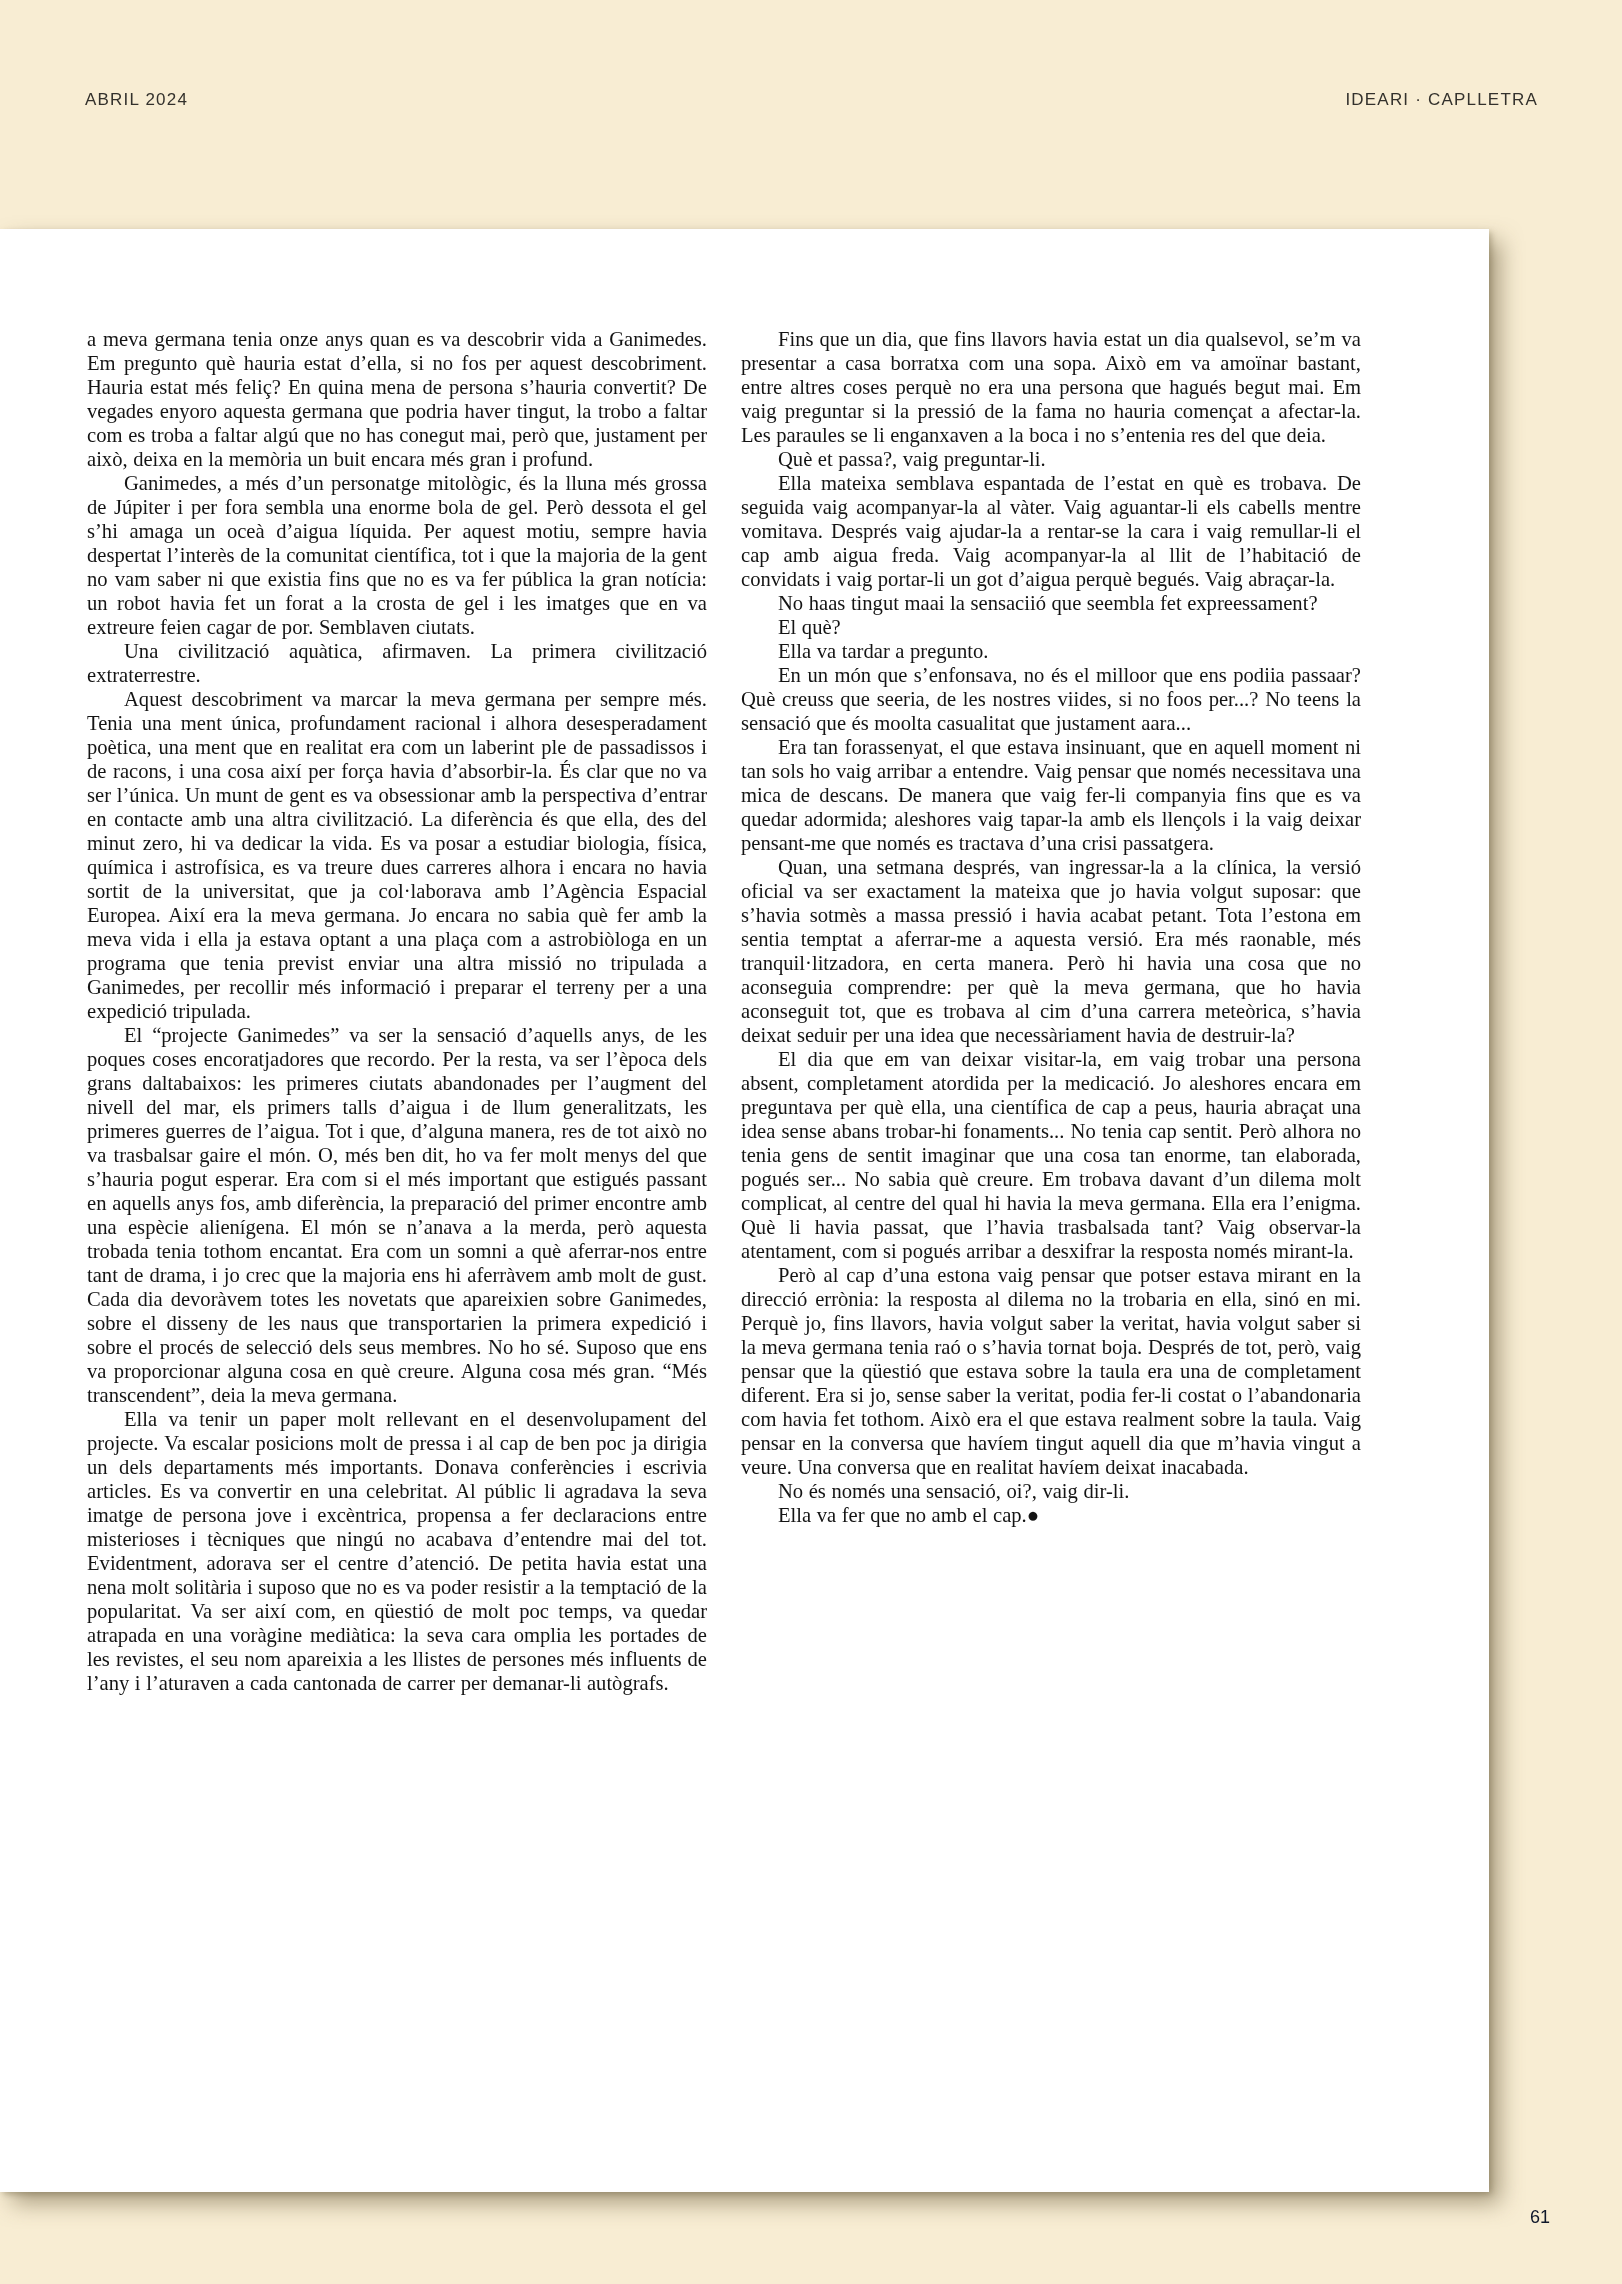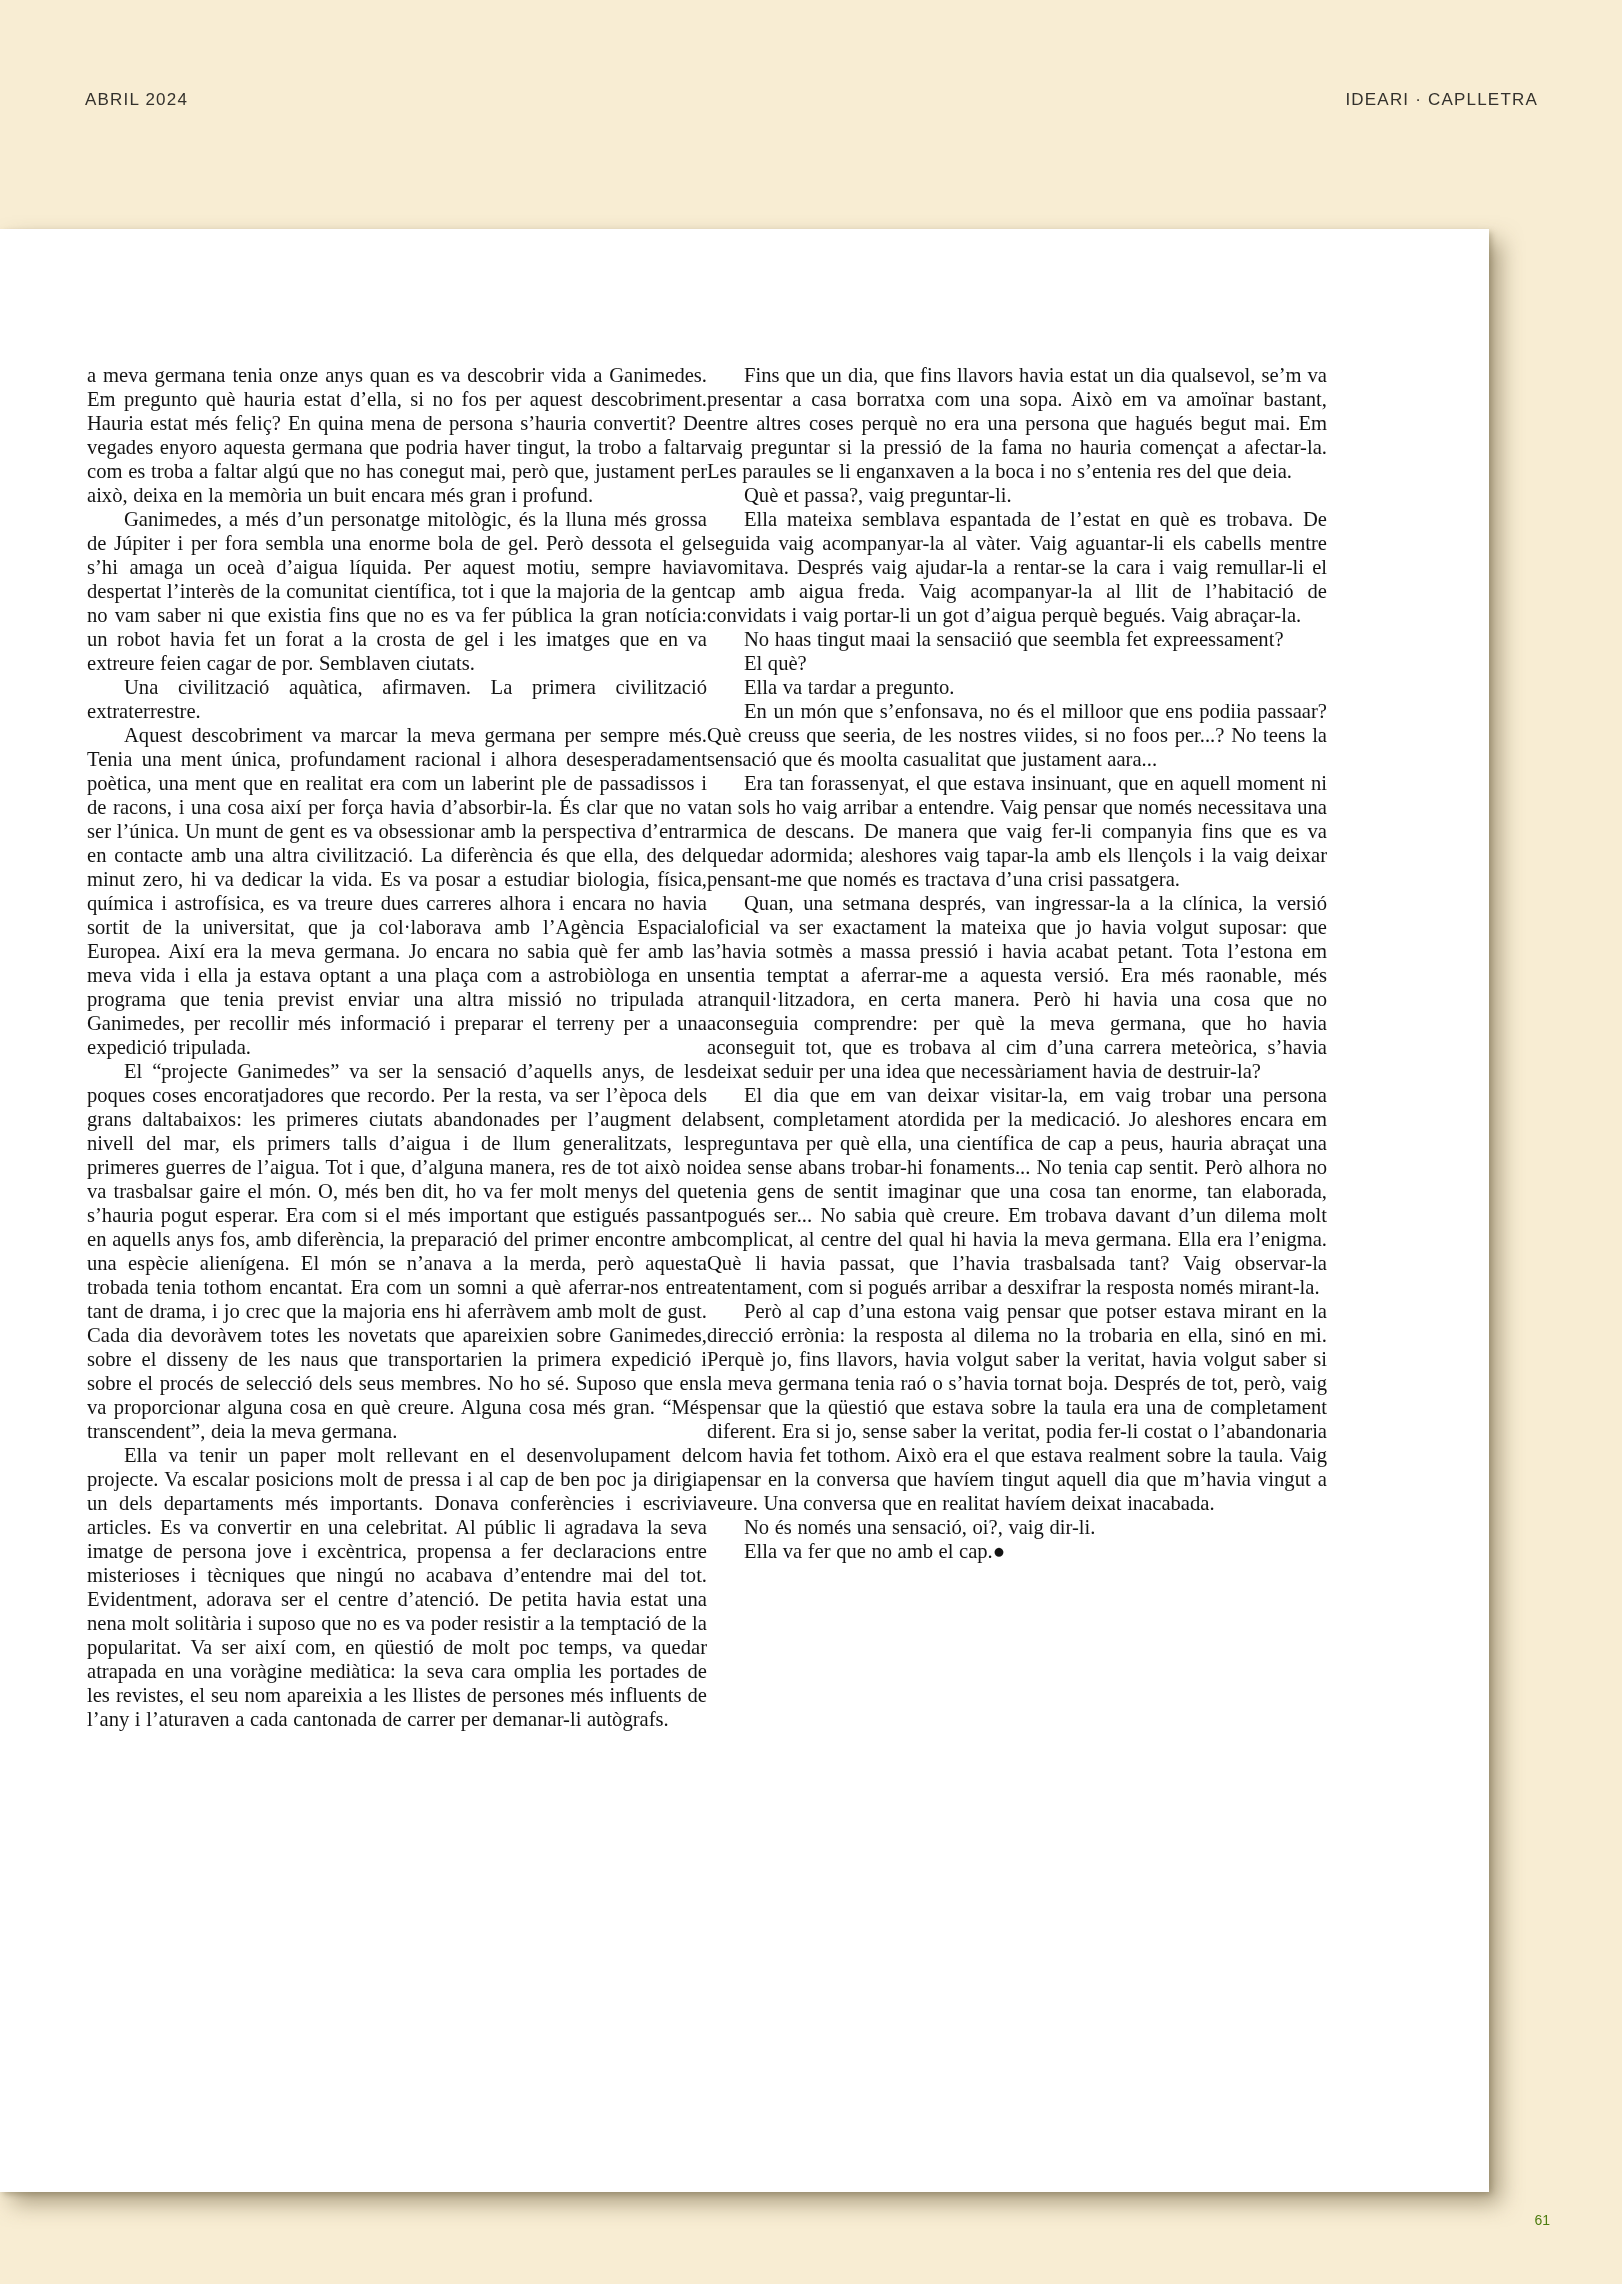--- a/index.html
+++ b/index.html
@@ -19,43 +19,43 @@
   }
   .sheet{
     position:absolute;
     top:229px;left:0;
     width:1489px;height:1963px;
     background:#ffffff;
     box-shadow:12.2px 12.2px 21.4px rgba(95,82,50,0.50), 3.1px 3.1px 6.1px rgba(95,82,50,0.35);
   }
   .columns{
     display:flex;
+    gap:34px;
     padding:98px 4px 0 87px;
-    margin-top:36px;
   }
   .col{
     width:620px;
     font-size:20.6px;
     line-height:24px;
     text-align:justify;
     color:#141414;
     hyphens:auto;
     -webkit-hyphens:auto;
   }
   .col p{
     margin:0;
     text-indent:37px;
     word-spacing:0.02em;
   }
   .col p.flush{text-indent:0;}
   .folio{
     position:absolute;
     right:73px;bottom:56px;
     font-family:"Liberation Sans", sans-serif;
-    font-size:14px;color:#4d7c0f;margin-top:26px;
+    font-size:18px;color:#0f172a;margin-top:26px;
   }
 </style>
 </head>
 <body>
 
 <div class="canvas">
 
   <header class="top-band">
     <span>ABRIL 2024</span>
     <span>IDEARI · CAPLLETRA</span>

